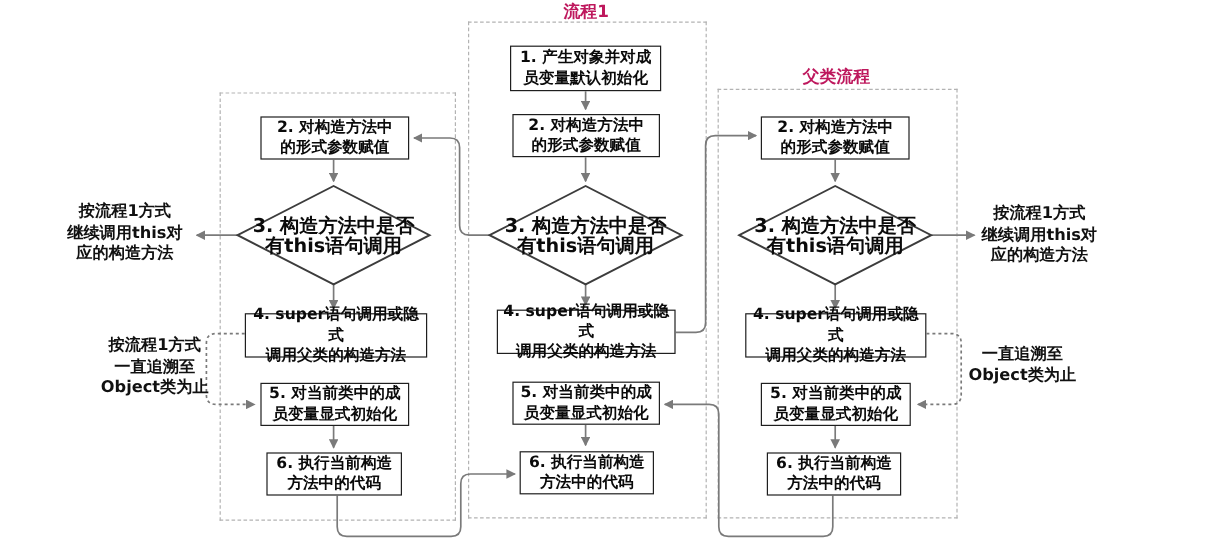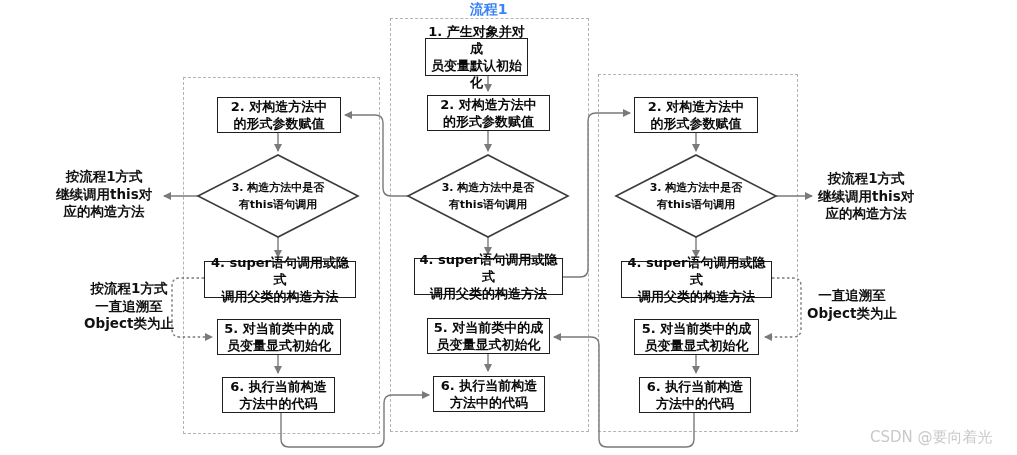--- a/index.html
+++ b/index.html
@@ -4,33 +4,33 @@
 <style>
   html,body{margin:0;padding:0;background:#ffffff;}
   .canvas{
     position:relative;width:1017px;height:455px;background:#ffffff;overflow:hidden;
     font-family:"DejaVu Sans",sans-serif;
   }
   .frame{
     position:absolute;border:1px dashed #b3b3b3;z-index:0;background:transparent;
   }
   .frame-title{
-    position:absolute;z-index:3;font-size:14px;font-weight:bold;color:#3b82f6;
+    position:absolute;z-index:3;font-size:14px;font-weight:bold;color:#be185d;
     text-align:center;white-space:pre-line;
   }
   svg.wires{position:absolute;left:0;top:0;z-index:1;}
   .node{
     position:absolute;z-index:2;background:#ffffff;border:1.5px solid #1f1f1f;
     display:flex;align-items:center;justify-content:center;text-align:center;
     font-size:13px;font-weight:bold;color:#0a0a0a;line-height:17px;white-space:pre-line;
     box-sizing:border-box;
   }
   .diamond-label{
     position:absolute;z-index:2;display:flex;align-items:center;justify-content:center;
-    text-align:center;font-size:11px;font-weight:bold;color:#0a0a0a;line-height:17px;
+    text-align:center;font-size:16px;font-weight:bold;color:#0a0a0a;line-height:17px;
     white-space:pre-line;background:transparent;
   }
   .note{
     position:absolute;z-index:2;font-size:13.5px;font-weight:bold;color:#111;
     line-height:17.5px;white-space:pre-line;text-align:center;
   }
   .watermark{
     position:absolute;z-index:2;font-size:15px;color:#c9c9c9;font-weight:normal;
     font-family:"DejaVu Sans",sans-serif;white-space:pre;
   }
@@ -38,20 +38,21 @@
 </head>
 <body>
 
 <div class="canvas">
 
   <div class="frame" style="left:183px;top:77px;width:195px;height:355px;"></div>
   <div class="frame" style="left:390px;top:18px;width:197px;height:412px;"></div>
   <div class="frame" style="left:598px;top:74px;width:198px;height:356px;"></div>
 
   <div class="frame-title" style="left:390px;top:1px;width:197px;">流程1</div>
+  <div class="frame-title" style="left:598px;top:55px;width:198px;">父类流程</div>
 
   <svg class="wires" width="1017" height="455" viewBox="0 0 1017 455">
     <defs>
       <marker id="ah" markerWidth="8" markerHeight="8" refX="7" refY="4" orient="auto" markerUnits="userSpaceOnUse">
         <path d="M0,0 L8,4 L0,8 Z" fill="#7a7a7a"></path>
       </marker>
     </defs>
     <g stroke="#7a7a7a" stroke-width="1.4" fill="none">
 
       <path d="M488,76 L488,91" marker-end="url(#ah)"></path>
@@ -84,21 +85,21 @@
       </g>
     </g>
 
     <g fill="#ffffff" stroke="#3c3c3c" stroke-width="1.6">
       <polygon points="198,196 278,155 358,196 278,237"></polygon>
       <polygon points="408,196 488,155 568,196 488,237"></polygon>
       <polygon points="616,196 696,155 776,196 696,237"></polygon>
     </g>
   </svg>
 
-  <div class="node" style="left:425px;top:38px;width:103px;height:38px;">1. 产生对象并对成
+  <div class="node" style="left:425px;top:38px;width:126px;height:38px;">1. 产生对象并对成
 员变量默认初始化</div>
   <div class="node" style="left:427px;top:95px;width:123px;height:36px;">2. 对构造方法中
 的形式参数赋值</div>
   <div class="diamond-label" style="left:418px;top:162px;width:140px;height:68px;">3. 构造方法中是否
 有this语句调用</div>
   <div class="node" style="left:414px;top:258px;width:149px;height:37px;">4. super语句调用或隐式
 调用父类的构造方法</div>
   <div class="node" style="left:427px;top:318px;width:123px;height:36px;">5. 对当前类中的成
 员变量显式初始化</div>
   <div class="node" style="left:433px;top:376px;width:112px;height:36px;">6. 执行当前构造
@@ -131,15 +132,14 @@
 应的构造方法</div>
   <div class="note" style="left:84px;top:280px;">按流程1方式
 一直追溯至
 Object类为止</div>
   <div class="note" style="left:818px;top:170px;">按流程1方式
 继续调用this对
 应的构造方法</div>
   <div class="note" style="left:807px;top:287px;">一直追溯至
 Object类为止</div>
 
-  <div class="watermark" style="left:870px;top:428px;">CSDN @要向着光</div>
 
 </div>
 
 </body></html>

